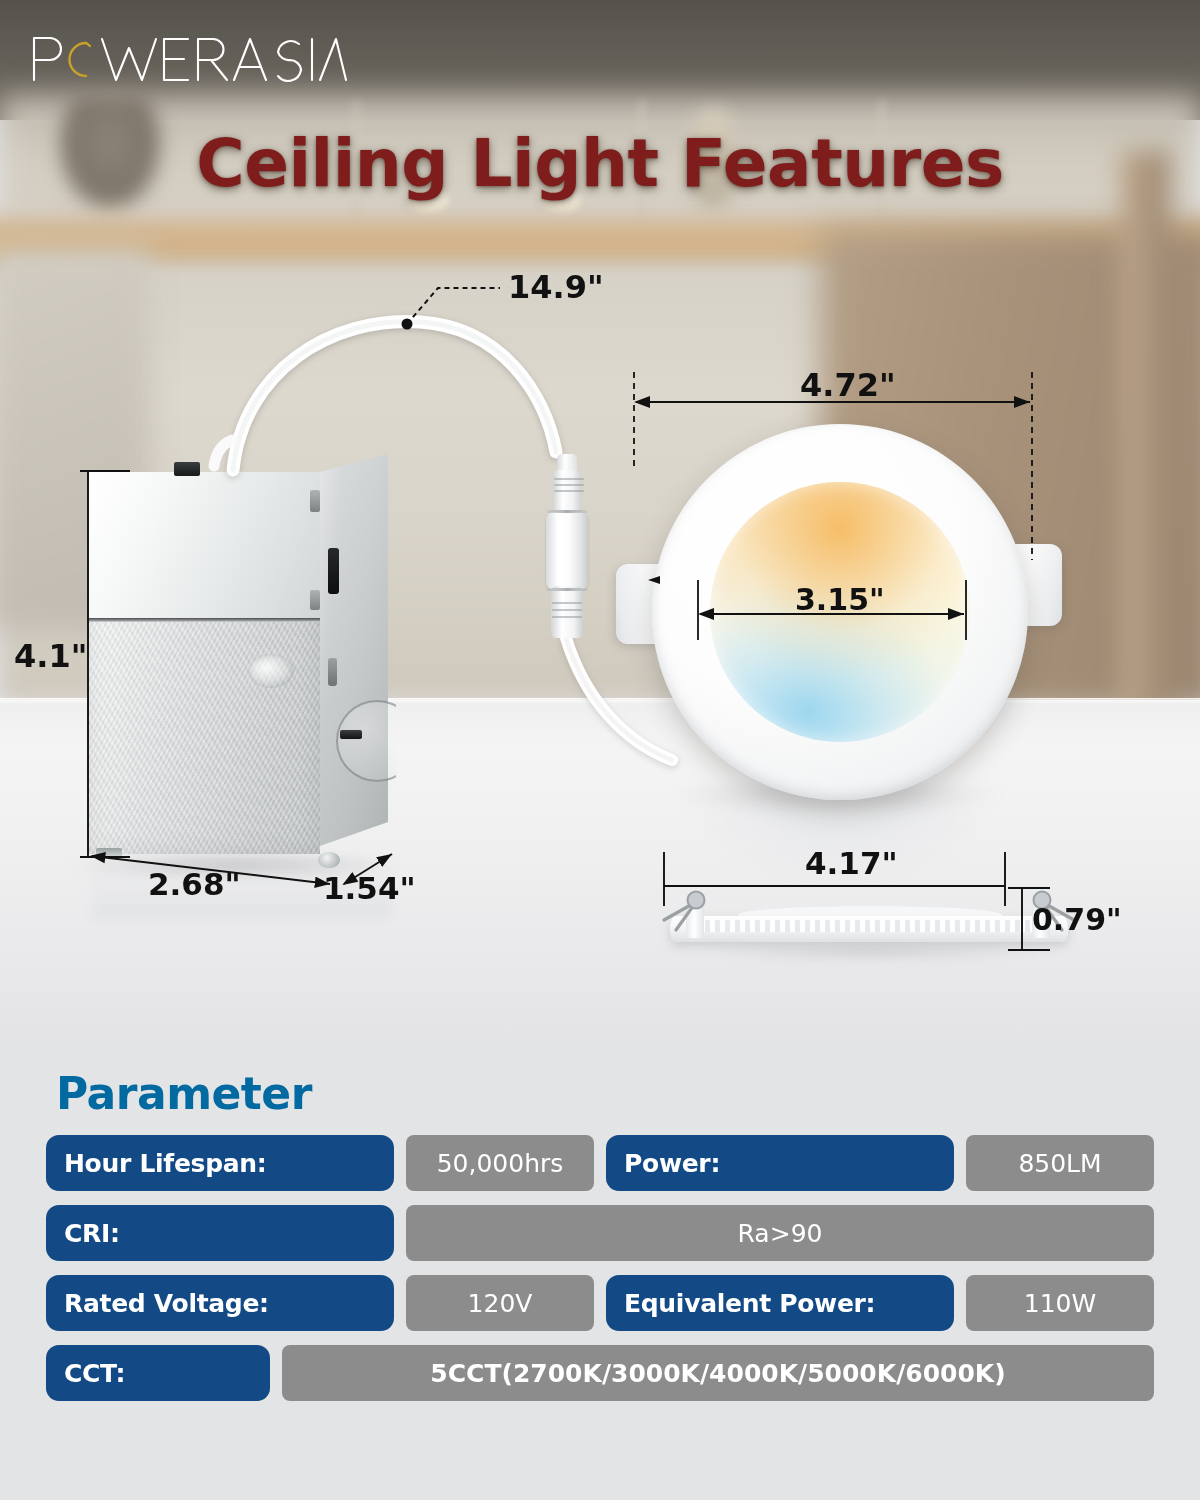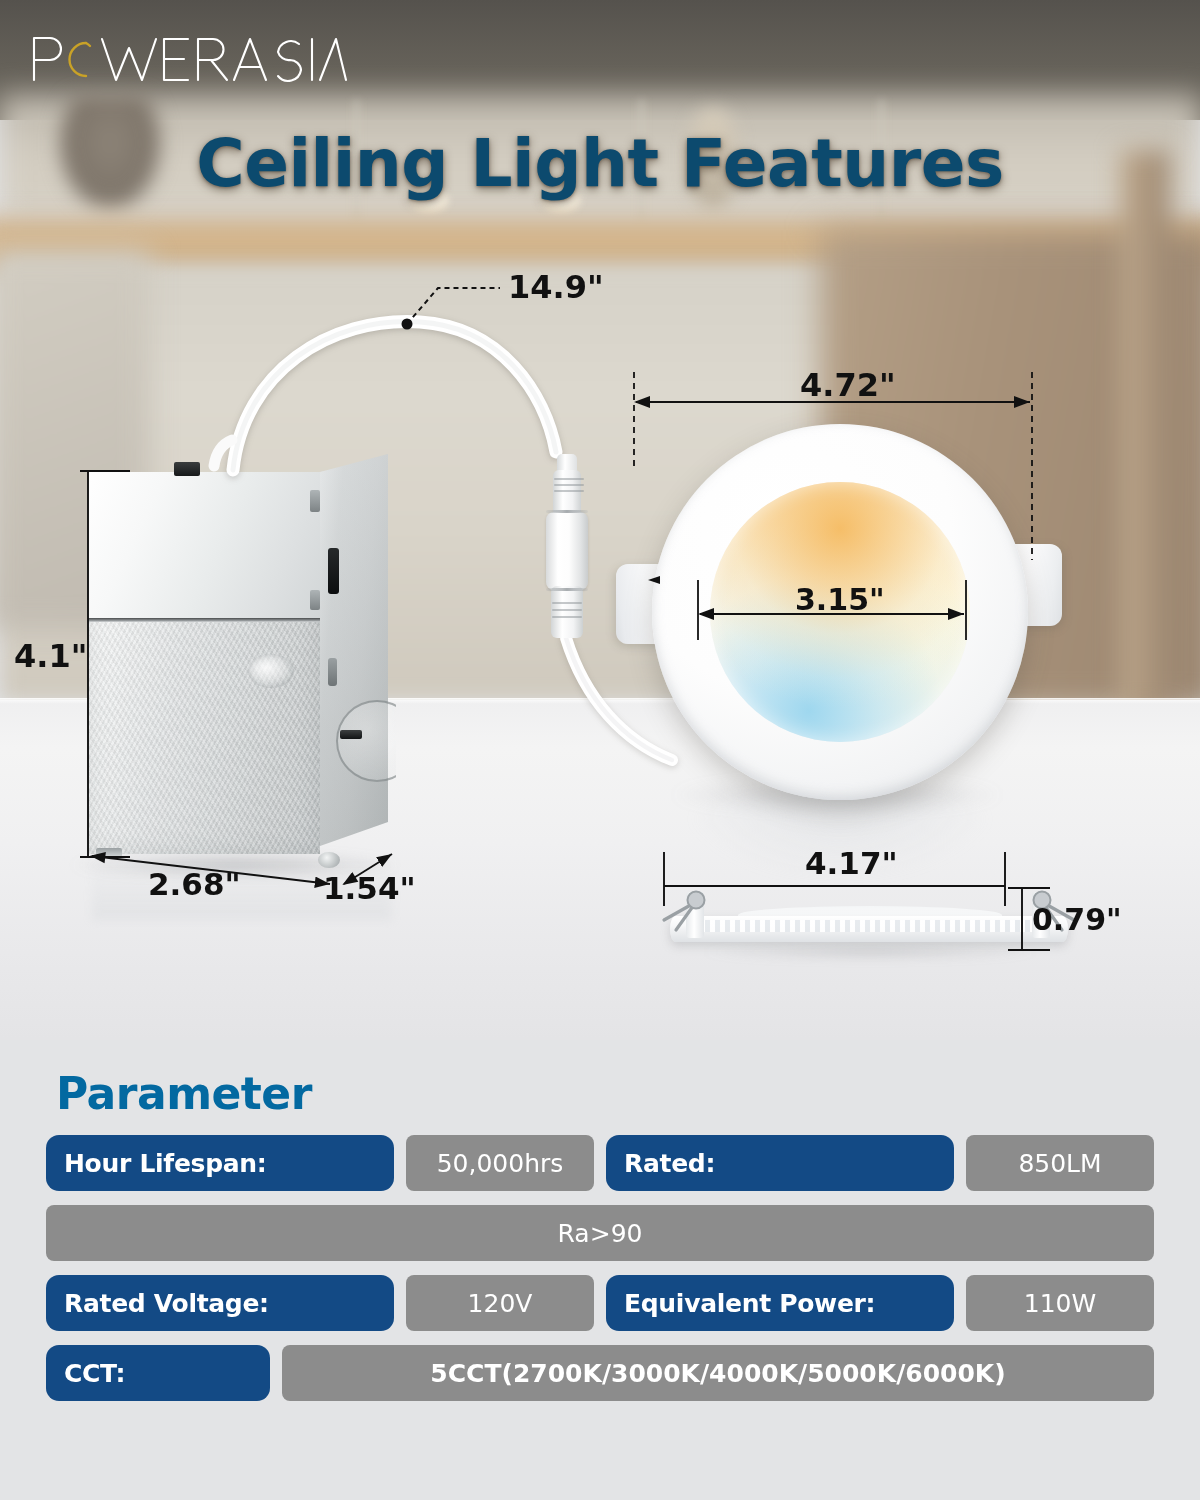--- a/index.html
+++ b/index.html
@@ -55,21 +55,21 @@
   .table-edge{position:absolute;left:0;top:698px;width:1200px;height:6px;
     background:linear-gradient(180deg,rgba(255,255,255,.95),rgba(226,226,228,0));}
 
   
   .logo{position:absolute;left:28px;top:30px;height:56px;display:flex;align-items:center;}
   .logo svg{display:block;}
 
   
   .title{
     position:absolute;left:0;top:125px;width:1200px;text-align:center;
-    font-size:66px;font-weight:bold;color:#0c4a6e;letter-spacing:-0.5px;
+    font-size:66px;font-weight:bold;color:#7f1d1d;letter-spacing:-0.5px;
     font-family:"DejaVu Sans", sans-serif;
     text-shadow:0 3px 10px rgba(60,45,30,.55), 0 1px 3px rgba(60,45,30,.45);
   }
 
   
   .jbox{position:absolute;left:88px;top:462px;width:300px;height:400px;}
   .jb-front{position:absolute;left:0;top:10px;width:232px;height:382px;
     background:
       repeating-linear-gradient(118deg, rgba(255,255,255,.22) 0 2px, rgba(160,160,160,.10) 2px 4px),
       repeating-linear-gradient(58deg, rgba(255,255,255,.16) 0 3px, rgba(150,150,150,.09) 3px 6px),
@@ -375,27 +375,28 @@
   <div class="params-title">Parameter</div>
 
   <div class="grid">
 
     <div class="prow">
       <div class="pcell">
         <div class="plabel lab-w">Hour Lifespan:</div>
         <div class="pvalue val-w">50,000hrs</div>
       </div>
       <div class="pcell">
-        <div class="plabel lab-w">Rated:</div>
+        <div class="plabel lab-w">Power:</div>
         <div class="pvalue val-w">850LM</div>
       </div>
     </div>
 
     <div class="prow">
       <div class="pcell">
+        <div class="plabel lab-w">CRI:</div>
         <div class="pvalue val-w">Ra&gt;90</div>
       </div>
     </div>
 
     <div class="prow">
       <div class="pcell">
         <div class="plabel lab-w">Rated Voltage:</div>
         <div class="pvalue val-w">120V</div>
       </div>
       <div class="pcell">

